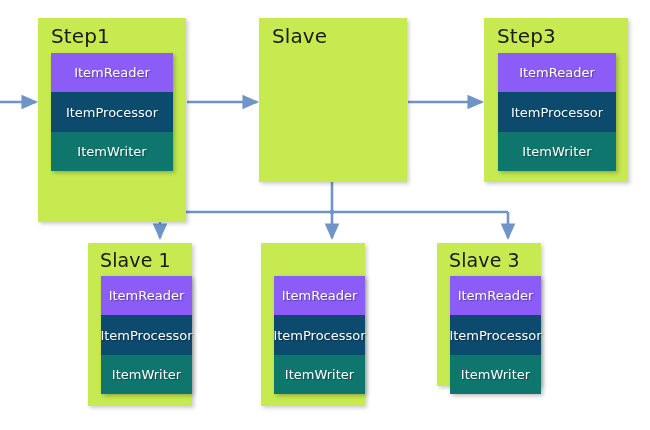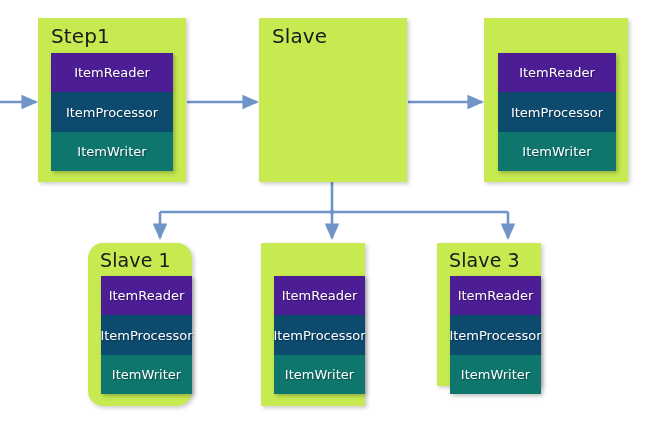--- a/index.html
+++ b/index.html
@@ -45,21 +45,21 @@
   .bar {
     display: flex;
     align-items: center;
     justify-content: center;
     color: #ffffff;
     font-size: 13px;
     text-shadow: 1px 1px 1px rgba(0,0,0,0.35);
     box-sizing: border-box;
     white-space: nowrap;
   }
-  .bar-reader    { background: #4c1d95; }
+  .bar-reader    { background: #8b5cf6; }
   .bar-processor { background: #0c4a6e; }
   .bar-writer    { background: #0f766e; }
   .bar-partitioner {
     background: #e2822b;
     font-size: 14px;
   }
 
   
   #connectors {
     position: absolute;
@@ -103,42 +103,43 @@
       <line x1="160" y1="212" x2="160" y2="238" stroke="#6f94c8" stroke-width="2.6" marker-end="url(#ah)"></line>
 
       <line x1="332" y1="212" x2="332" y2="238" stroke="#6f94c8" stroke-width="2.6" marker-end="url(#ah)"></line>
 
       <line x1="508" y1="212" x2="508" y2="238" stroke="#6f94c8" stroke-width="2.6" marker-end="url(#ah)"></line>
 
       <circle cx="332" cy="212" r="2.3" fill="#6f94c8"></circle>
     </g>
   </svg>
 
-  <div class="node" style="left:38px; top:18px; width:148px; height:164px;">
+  <div class="node" style="left:38px; top:18px; width:148px; height:204px;">
     <div class="node-title">Step1</div>
     <div class="bars" style="left:13px; top:35px; width:122px; height:118px;">
       <div class="bar bar-reader" style="width:122px; height:39px;">ItemReader</div>
       <div class="bar bar-processor" style="width:122px; height:40px;">ItemProcessor</div>
       <div class="bar bar-writer" style="width:122px; height:39px;">ItemWriter</div>
     </div>
   </div>
 
   <div class="node" style="left:259px; top:18px; width:148px; height:164px;">
     <div class="node-title">Slave</div>
   </div>
 
   <div class="node" style="left:484px; top:18px; width:144px; height:164px;">
+    <div class="node-title">Step3</div>
     <div class="bars" style="left:14px; top:35px; width:118px; height:118px;">
       <div class="bar bar-reader" style="width:118px; height:39px;">ItemReader</div>
       <div class="bar bar-processor" style="width:118px; height:40px;">ItemProcessor</div>
       <div class="bar bar-writer" style="width:118px; height:39px;">ItemWriter</div>
     </div>
   </div>
 
-  <div class="node" style="left:88px; top:243px; width:104px; height:163px;border-radius:15px;">
+  <div class="node" style="left:88px; top:243px; width:104px; height:163px;">
     <div class="node-title small" style="left:12px; top:5px;">Slave 1</div>
     <div class="bars" style="left:13px; top:33px; width:91px; height:118px;">
       <div class="bar bar-reader" style="width:91px; height:39px;">ItemReader</div>
       <div class="bar bar-processor" style="width:91px; height:40px;">ItemProcessor</div>
       <div class="bar bar-writer" style="width:91px; height:39px;">ItemWriter</div>
     </div>
   </div>
 
   <div class="node" style="left:261px; top:243px; width:104px; height:163px;">
     <div class="bars" style="left:13px; top:33px; width:91px; height:118px;">

